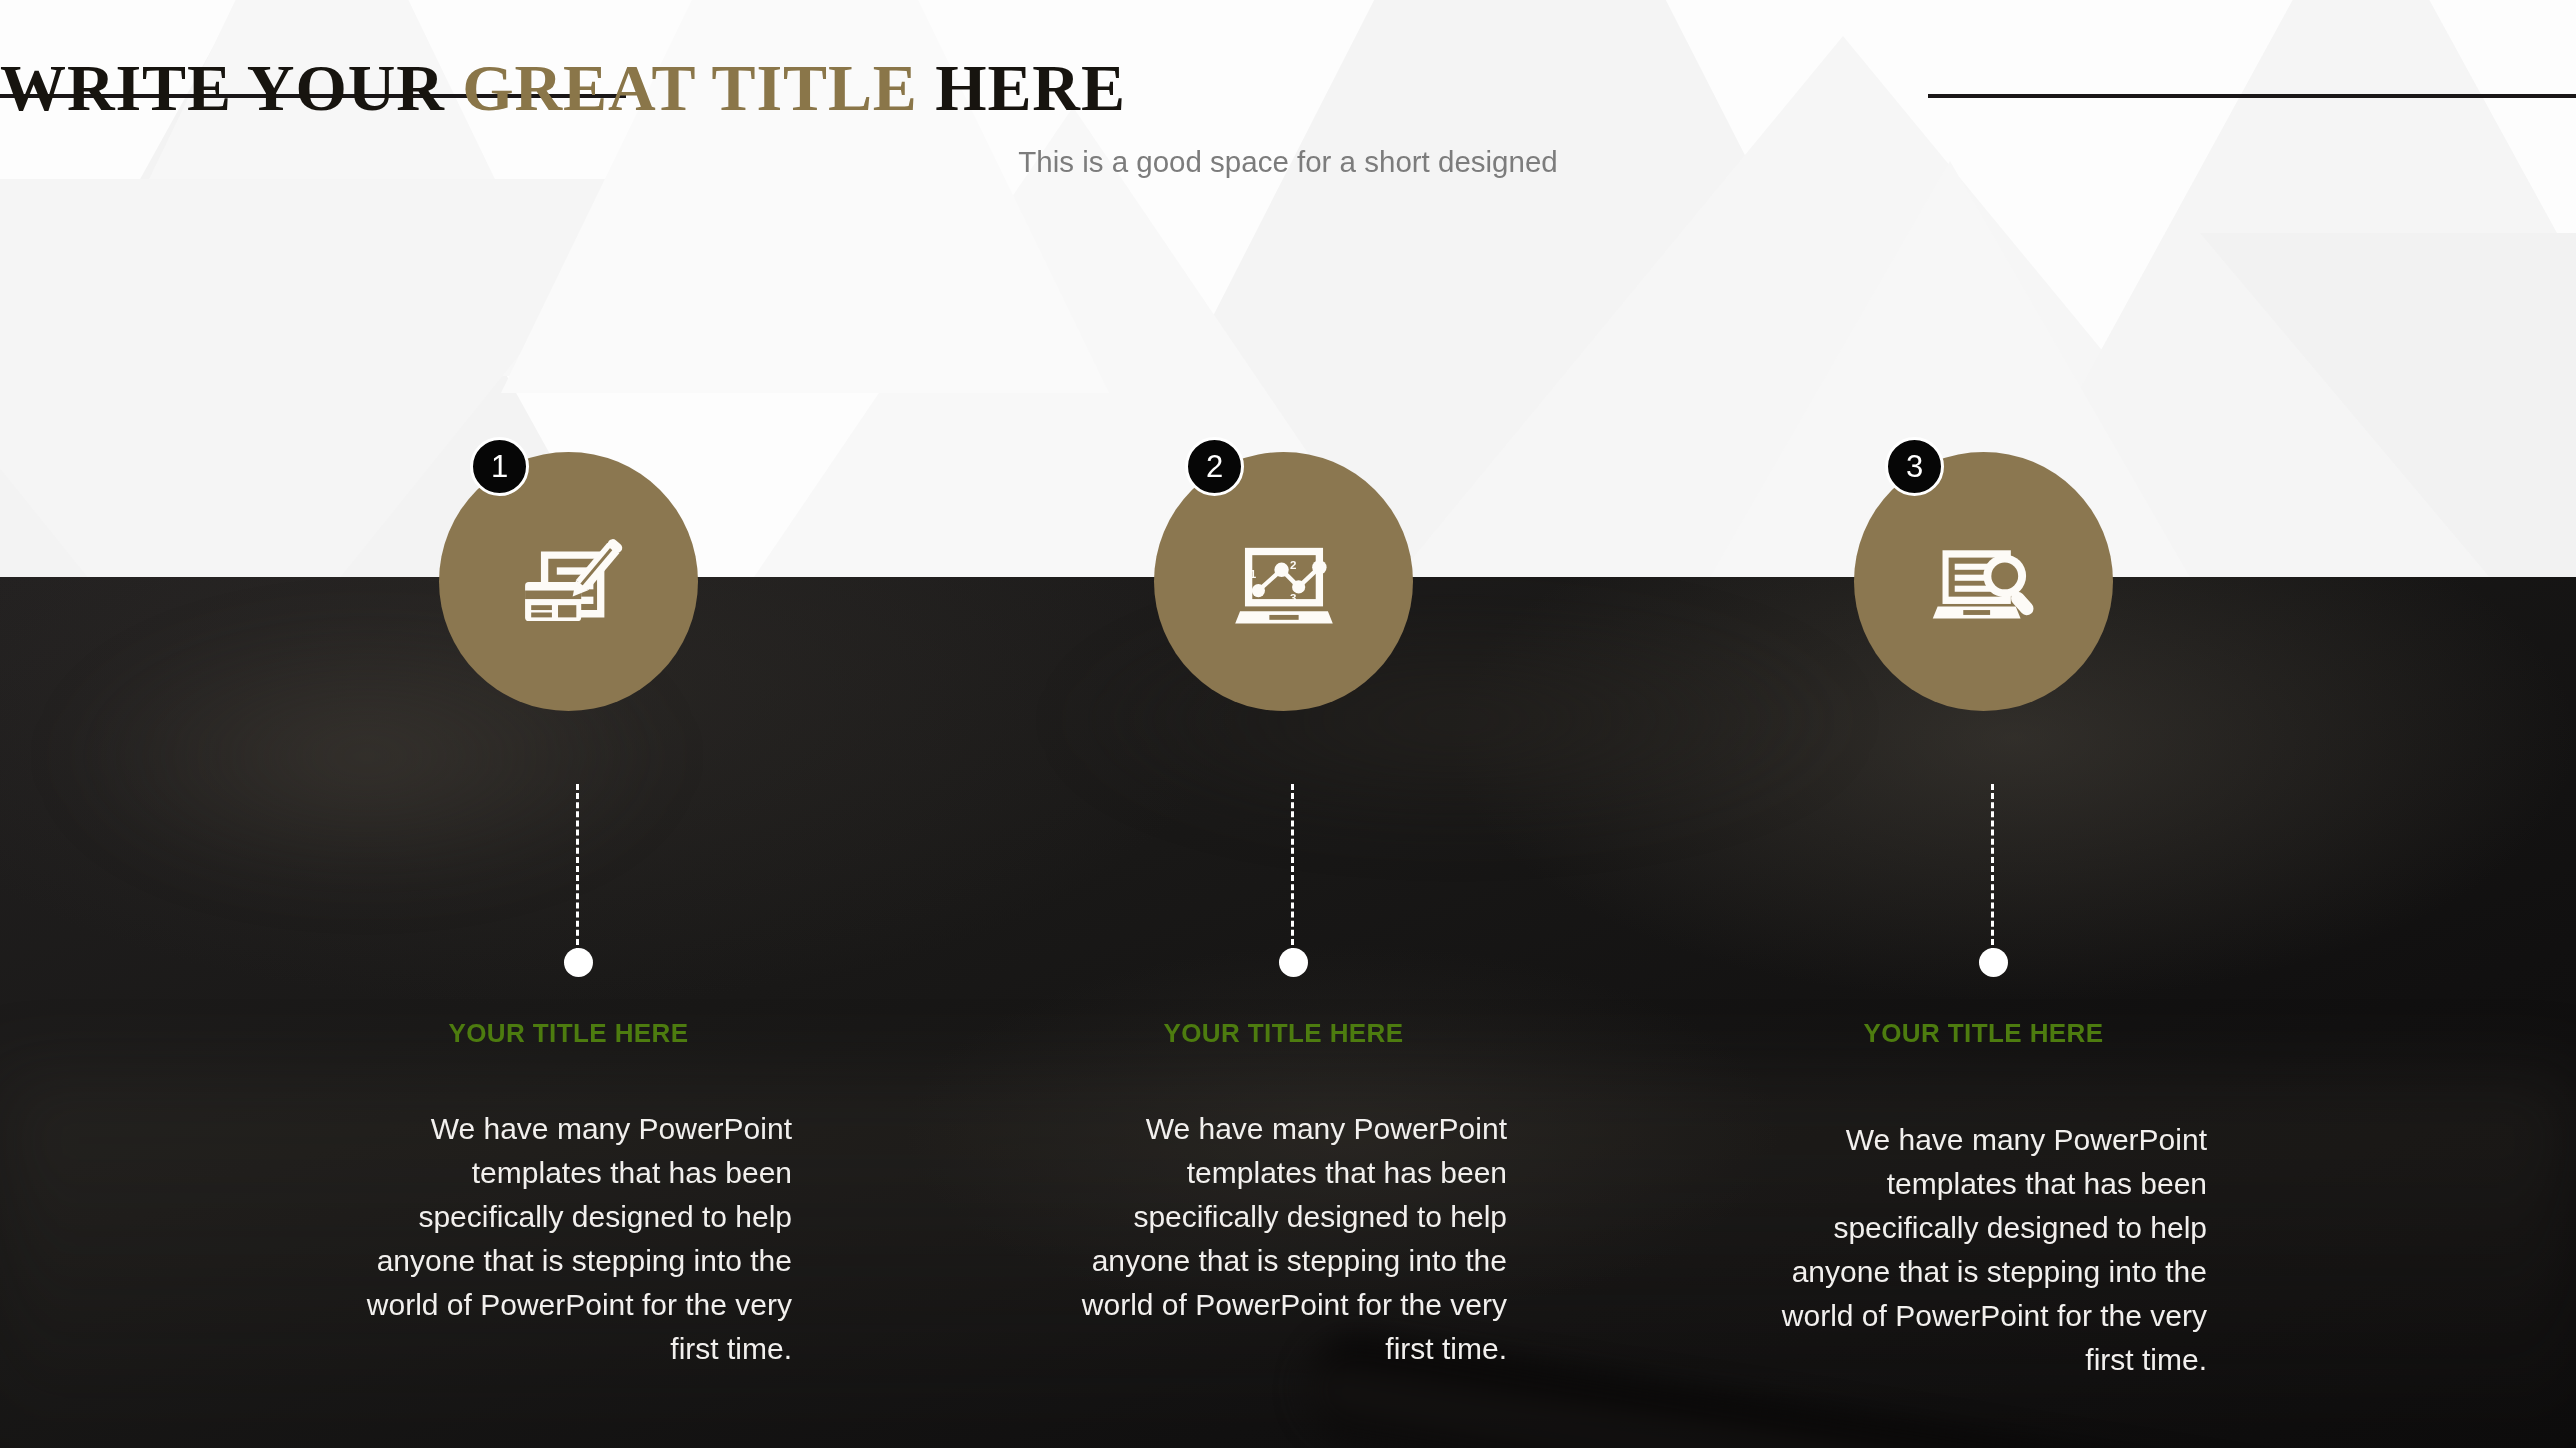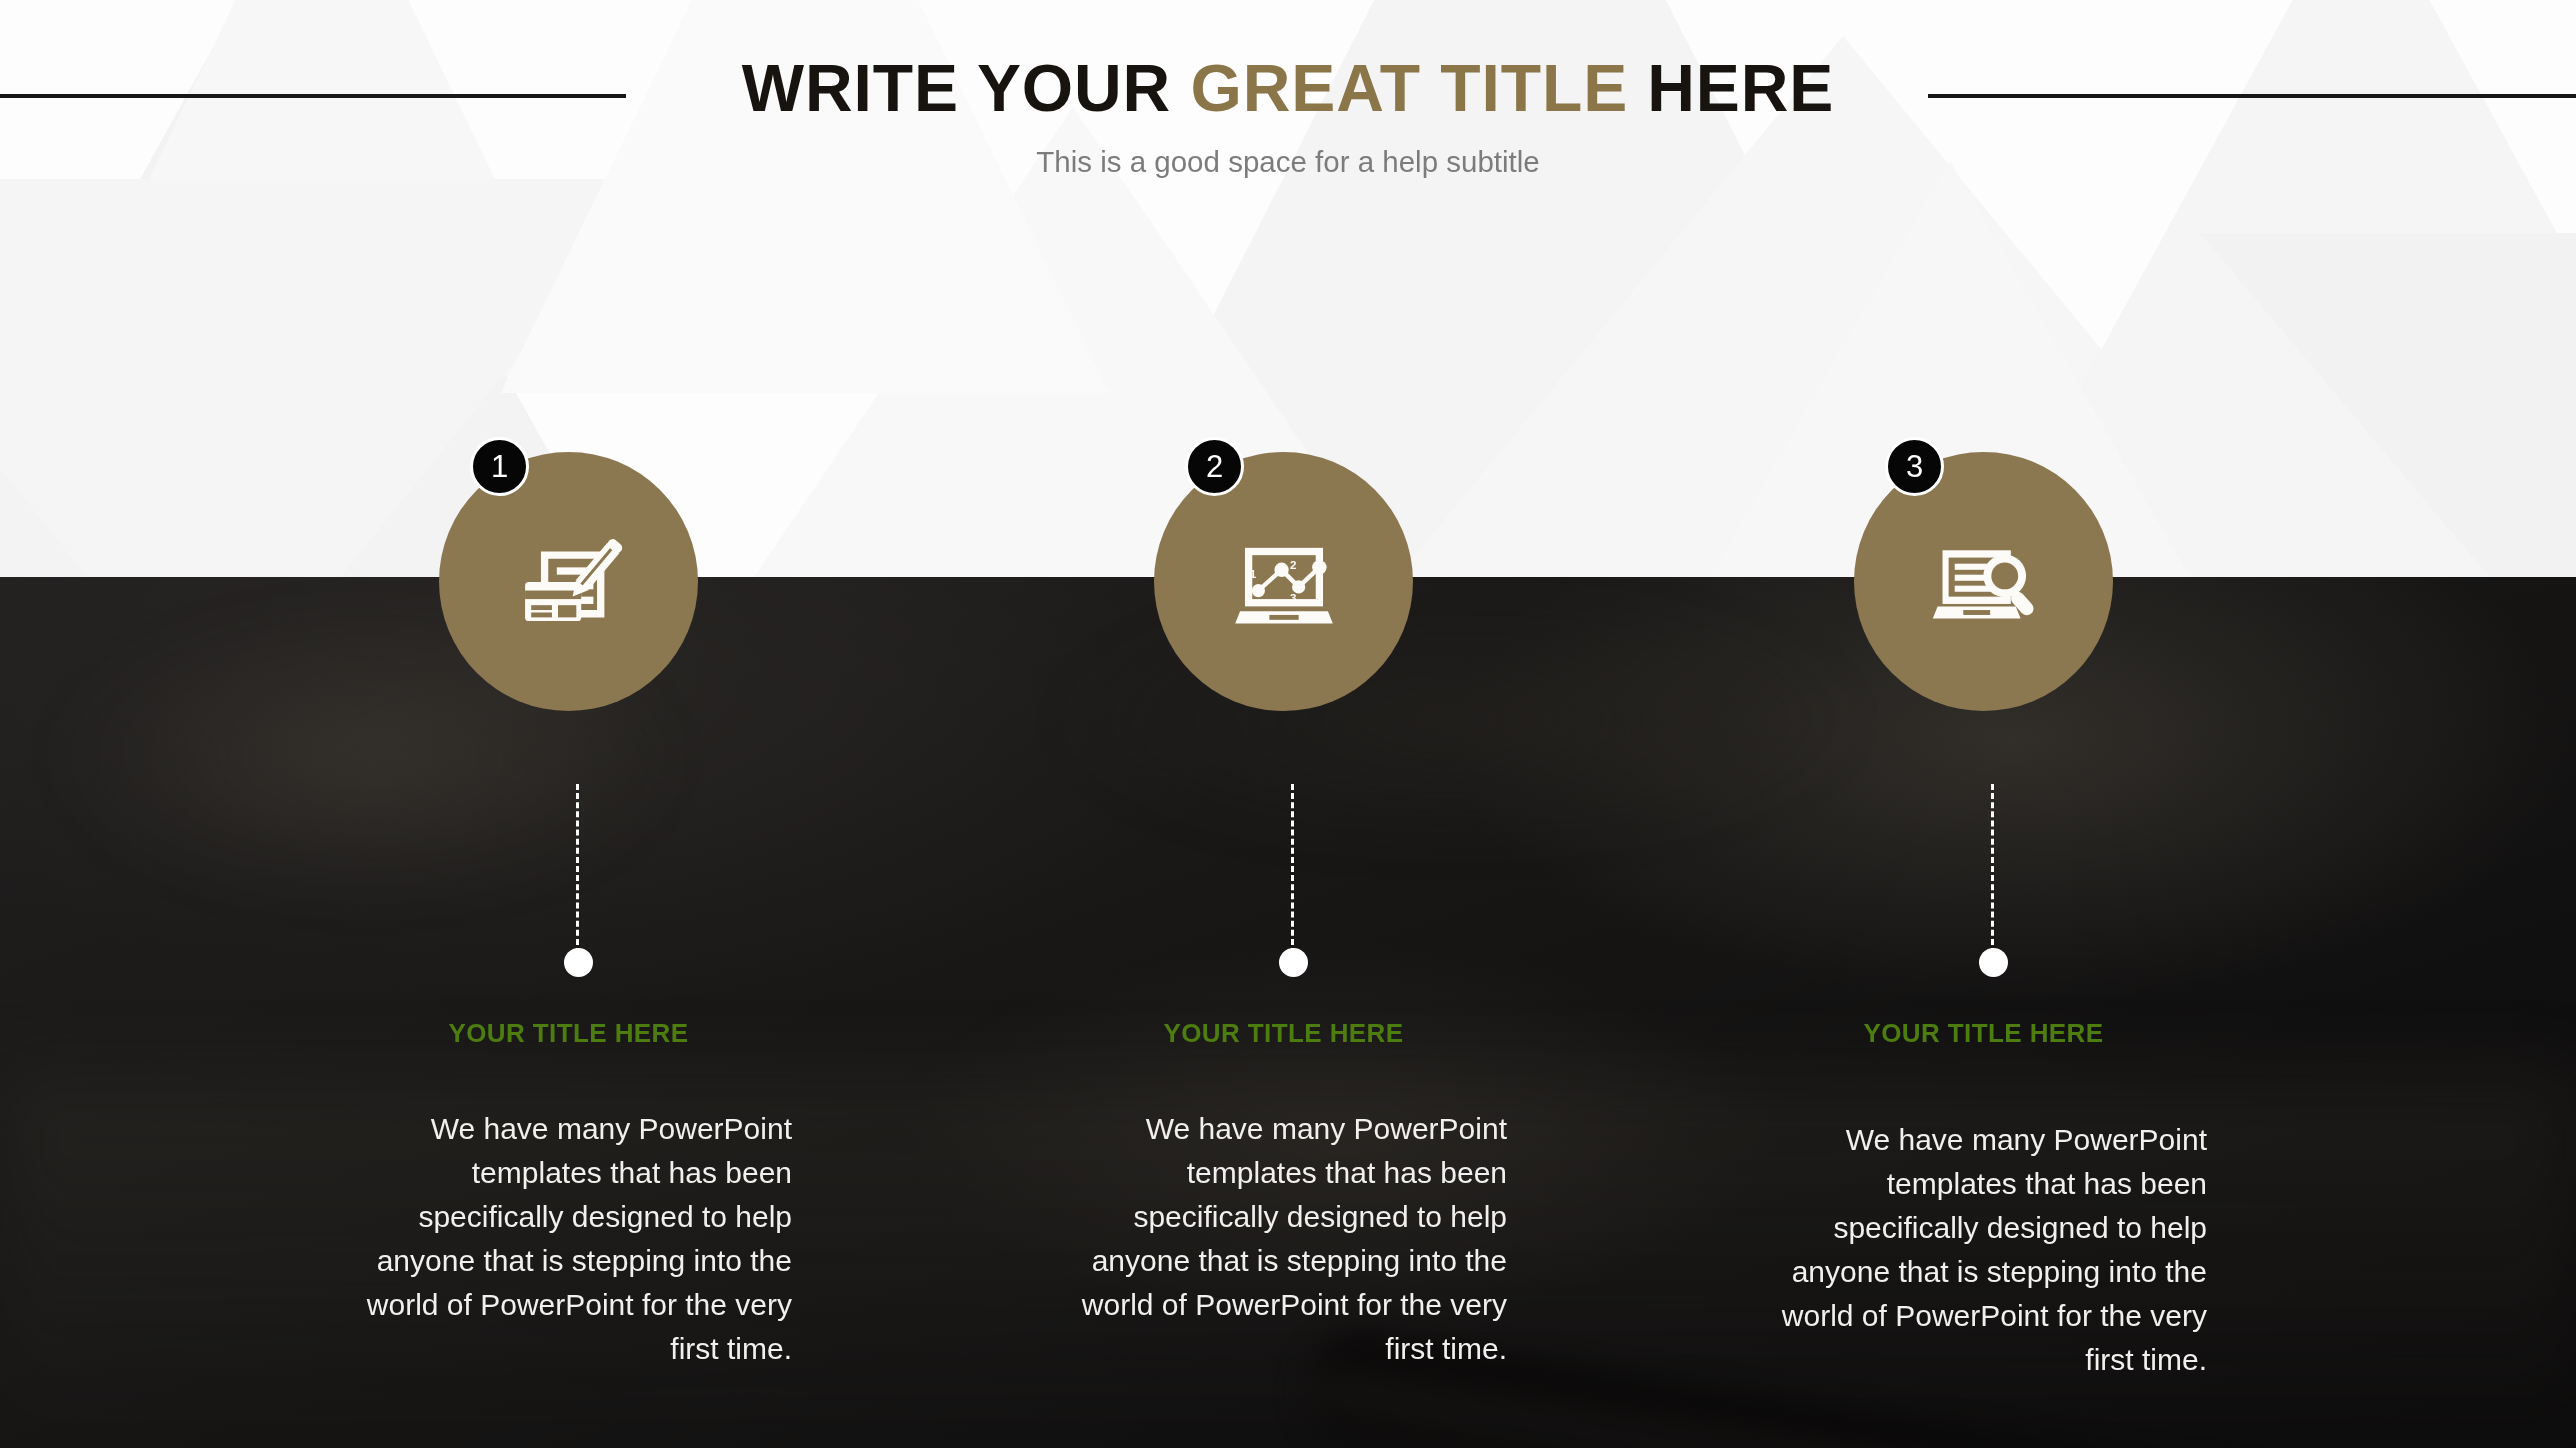--- a/index.html
+++ b/index.html
@@ -78,23 +78,23 @@
     background:radial-gradient(ellipse at center,rgba(40,37,33,.55),rgba(0,0,0,0) 70%);
     filter:blur(25px);
   }
 
   
   .rule{position:absolute;height:3.6px;background:#1a1718;top:94px;}
   .rule-left{left:0;width:626px;}
   .rule-right{left:1928px;width:648px;}
 
   .title{
-    position:absolute;top:55px;left:0;width:2576px;text-align:center;
+    position:absolute;top:55px;left:0;width:2576px;text-align:left;
     font-size:66px;font-weight:bold;letter-spacing:0.9px;color:#17140f;
-    line-height:1;white-space:nowrap;
+    line-height:1;white-space:nowrap;font-family:Liberation Serif, serif;
   }
   .title .accent{color:#8a7649;}
   .subtitle{
     position:absolute;top:147px;left:0;width:2576px;text-align:center;
     font-size:29.5px;color:#7c7c7c;line-height:1;
   }
 
   
   .col{position:absolute;top:0;width:501px;}
   .col-1{left:318px;}
@@ -159,21 +159,21 @@
     <div class="blob-b"></div>
     <div class="pen"></div>
 
   </div>
 
   <div class="rule rule-left"></div>
   <div class="rule rule-right"></div>
 
   <div class="title"><span>WRITE YOUR </span><span class="accent">GREAT TITLE</span><span> HERE</span></div>
 
-  <div class="subtitle">This is a good space for a help subtitle</div>
+  <div class="subtitle">This is a good space for a short designed</div>
 
   <div class="col col-1">
     <div class="icon-wrap">
       <div class="icon-circle">
         <svg viewBox="0 0 100 100" fill="#fdfbf7" aria-hidden="true">
           <path d="M30 28 h46 v48 h-46 z" fill="none" stroke="#fdfbf7" stroke-width="6"></path>
           <rect x="40" y="38" width="30" height="6"></rect>
           <rect x="40" y="50" width="30" height="6"></rect>
           <rect x="40" y="62" width="30" height="6"></rect>
           <rect x="14" y="50" width="46" height="32" rx="3"></rect>

